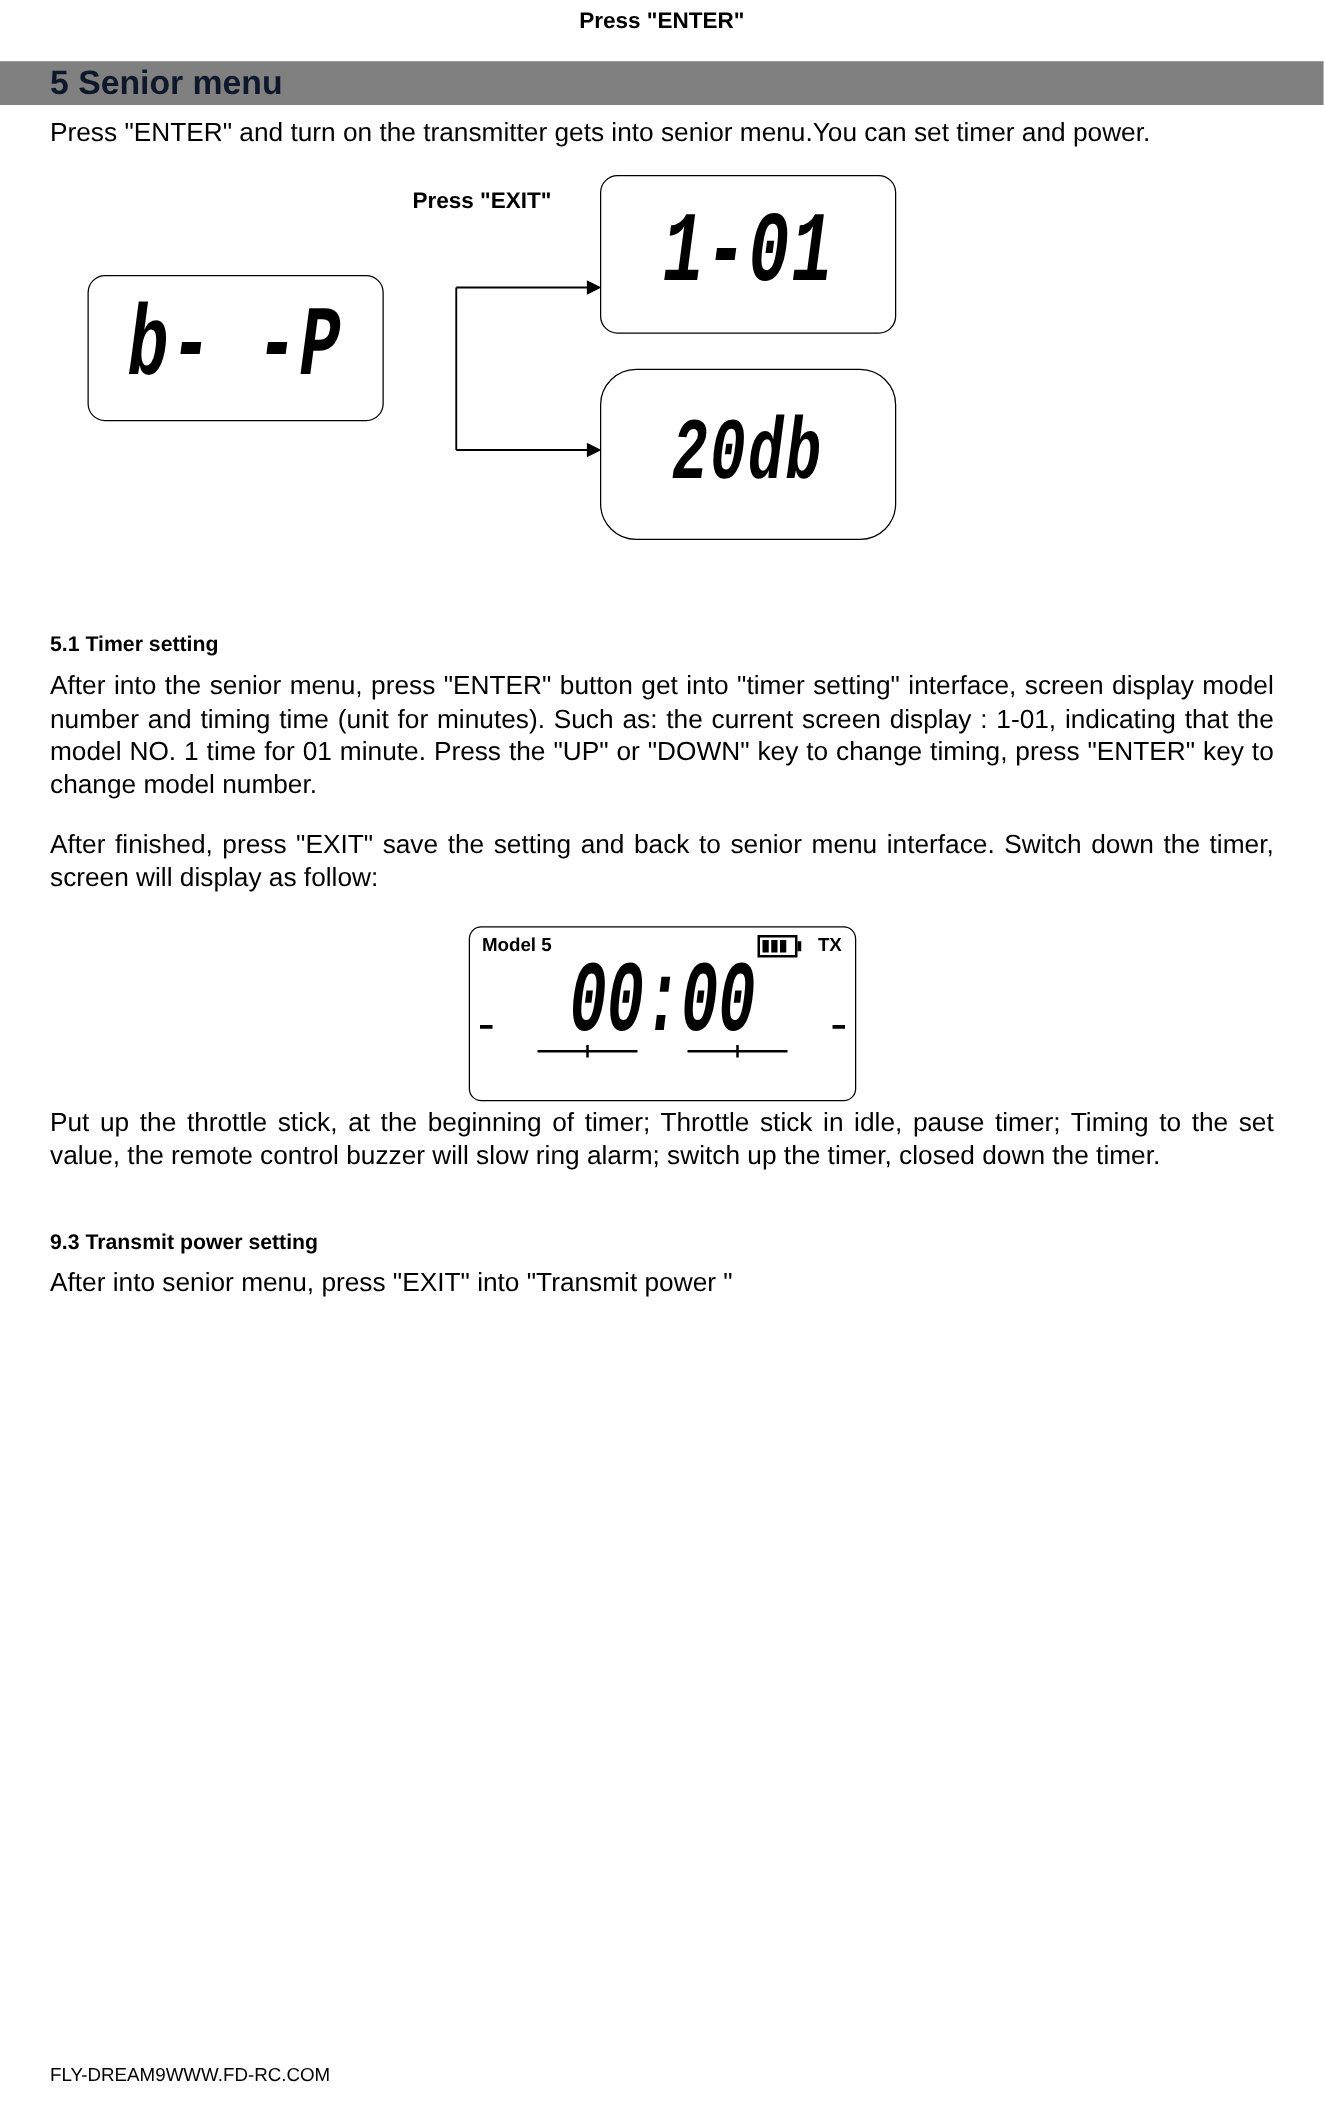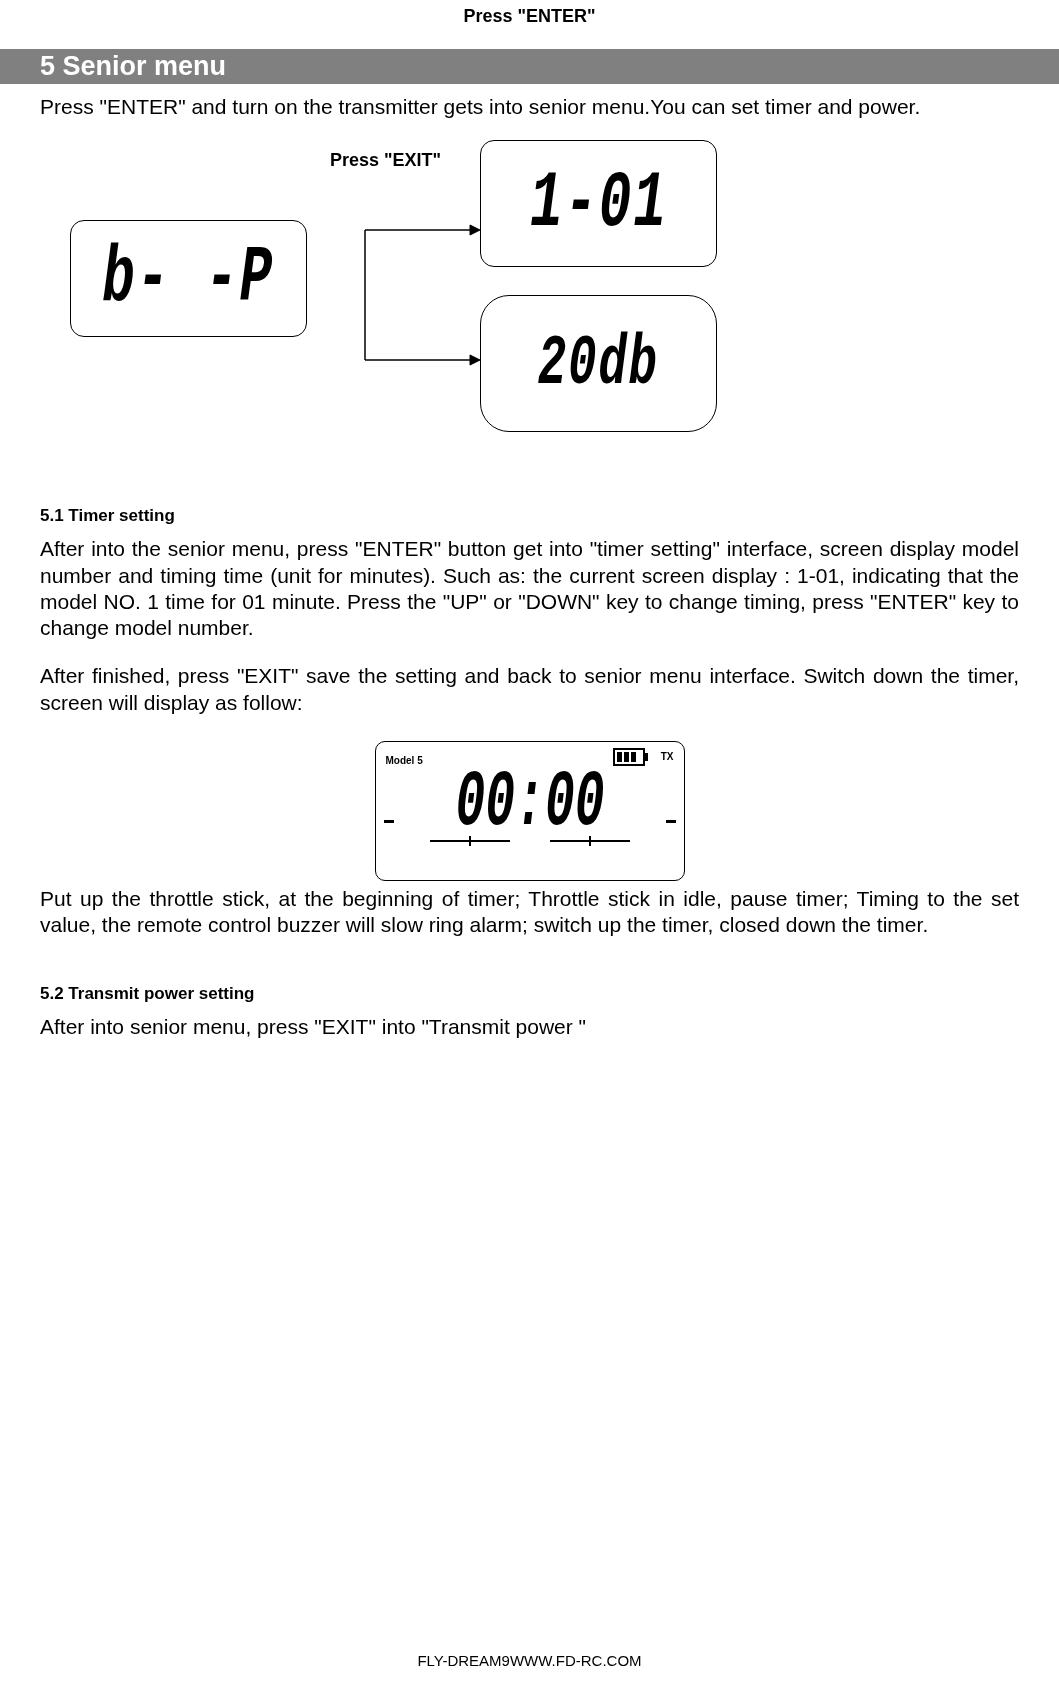--- a/index.html
+++ b/index.html
@@ -18,21 +18,21 @@
     padding: 0 40px;
   }
   .top-caption {
     text-align: center;
     font-size: 18px;
     font-weight: bold;
     padding-top: 6px;
   }
   .section-bar {
     background: #808080;
-    color: #ffffff;
+    color: #0f172a;
     font-weight: bold;
     font-size: 27px;
     padding: 2px 6px;
     margin-top: 22px;
     margin-left: -40px;
     margin-right: -40px;
     padding-left: 40px;
   }
   .body-text {
     font-size: 21px;
@@ -114,22 +114,22 @@
     width: 310px;
     height: 140px;
     position: relative;
     text-align: left;
     padding: 6px 10px 4px 10px;
     box-sizing: border-box;
   }
   .timer-top-row {
     display: flex;
     justify-content: space-between;
-    align-items: flex-end;
-    font-size: 10px;
+    align-items: flex-start;
+    font-size: 15px;
     font-weight: bold;
   }
   .battery {
     display: inline-flex;
     align-items: center;
     gap: 16px;
   }
   .batt-body {
     width: 28px; height: 14px; border: 2px solid #000; position: relative;
     display: inline-block;
@@ -157,21 +157,21 @@
   }
   .trim-line { position:absolute; top:4px; left:0; right:0; height:2px; background:#000; }
   .trim-tick { position:absolute; top:0; left:50%; width:2px; height:10px; background:#000; transform:translateX(-50%);}
   .side-dash { position:absolute; width:10px; height:3px; background:#000; }
   .footer {
     position: absolute;
     bottom: 24px;
     left: 40px;
     right: 40px;
     display: flex;
-    justify-content: center;
+    justify-content: flex-start;
     font-size: 15px;
   }
 </style>
 </head>
 <body>
 
 <div class="page">
 
   <div class="top-caption">Press "ENTER"</div>
 
@@ -234,21 +234,21 @@
         <div class="trim">
             <div class="trim-line"></div>
             <div class="trim-tick"></div>
           </div>
       </div>
     </div>
   </div>
 
   <div class="body-text" style="margin-top:2px">Put up the throttle stick, at the beginning of timer; Throttle stick in idle, pause timer; Timing to the set value, the remote control buzzer will slow ring alarm; switch up the timer, closed down the timer.</div>
 
-  <div class="subheading">5.2 Transmit power setting</div>
+  <div class="subheading">9.3 Transmit power setting</div>
   <div class="body-text">After into senior menu, press "EXIT" into "Transmit power "</div>
 
   <div class="footer">
     <span>FLY-DREAM</span>
     <span>9</span>
     <span>WWW.FD-RC.COM</span>
   </div>
 
 </div>
 

